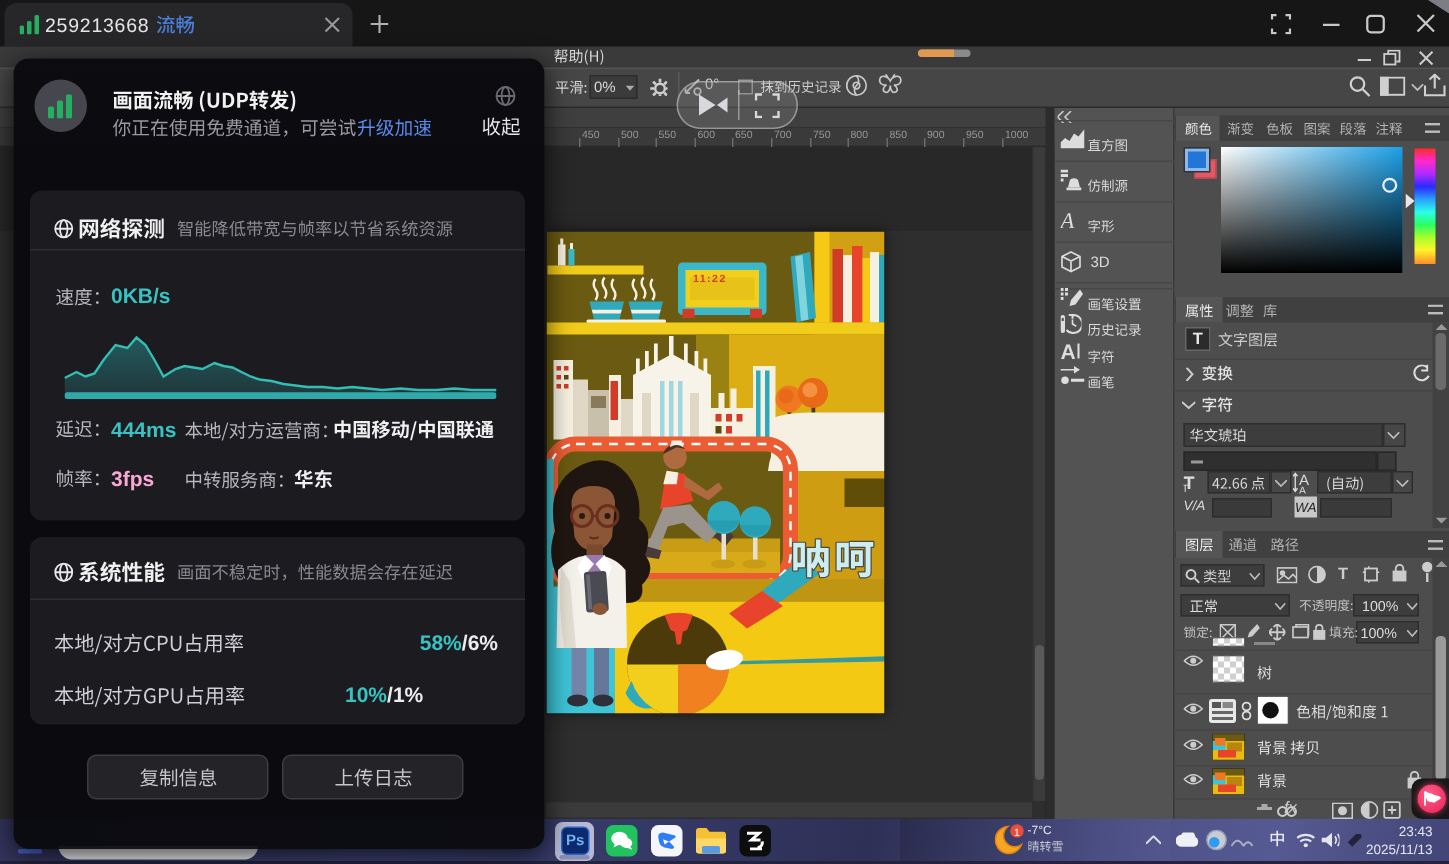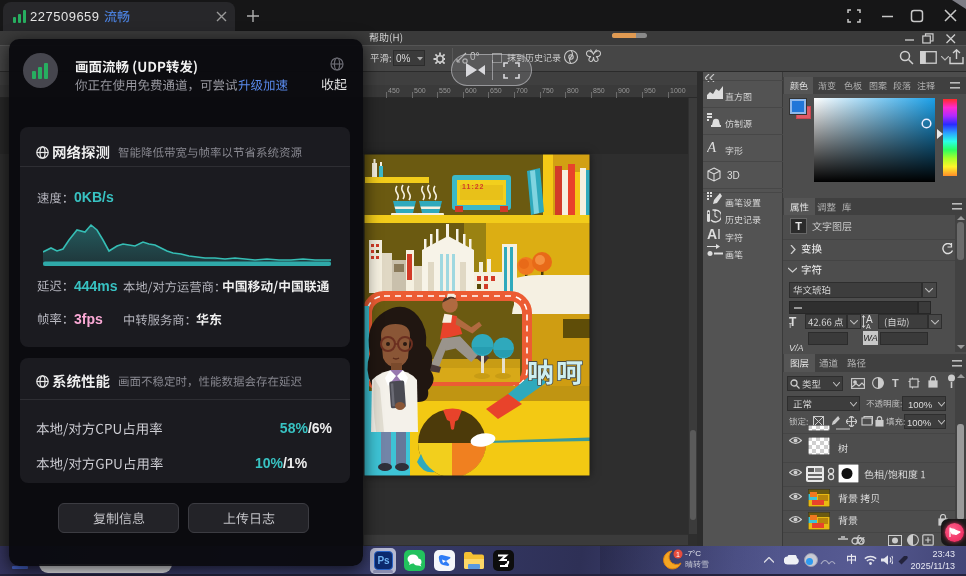--- a/index.html
+++ b/index.html
@@ -8,21 +8,21 @@
 
 <div class="a" style="left:0;top:0;width:966px;height:31px;background:#161617;"></div>
 <div class="a" style="left:3px;top:2px;width:232px;height:29px;background:#27272a;border-radius:8px 8px 0 0;"></div>
 <svg class="a" style="left:13px;top:10px" width="15" height="13">
       <g fill="#27ae60">
 <rect x="0" y="7" width="3" height="6" rx="1"></rect>
         <rect x="5" y="4" width="3" height="9" rx="1"></rect>
         <rect x="10" y="0" width="3" height="13" rx="1"></rect>
       </g>
     </svg>
-<div class="a" style="left:30px;top:9px;font-size:13px;color:#e4e4e4;letter-spacing:0.5px;">227509659</div>
+<div class="a" style="left:30px;top:9px;font-size:13px;color:#e4e4e4;letter-spacing:0.5px;">259213668</div>
 <svg class="a" style="left:216px;top:11px" width="11" height="11">
       <path d="M1 1 L10 10 M10 1 L1 10" stroke="#9a9a9a" stroke-width="1.4"></path>
     </svg>
 <svg class="a" style="left:247px;top:10px" width="12" height="12">
       <path d="M6 0 V12 M0 6 H12" stroke="#b0b0b0" stroke-width="1.4"></path>
     </svg>
 <svg class="a" style="left:847px;top:9px" width="14" height="14" fill="none" stroke="#c8c8c8" stroke-width="1.5">
 <path d="M1 4 V1 H4 M10 1 H13 V4 M13 10 V13 H10 M4 13 H1 V10"></path>
     </svg>
 <svg class="a" style="left:881px;top:9px" width="13" height="14">
@@ -236,21 +236,21 @@
 <svg class="a" style="left:862px;top:314px" width="14" height="15">
       <text x="4" y="9" font-size="10" font-family="Liberation Sans" fill="#ddd">A</text>
       <text x="4" y="15" font-size="7" font-family="Liberation Sans" fill="#ddd">A</text>
       <path d="M1.5 2 V13 M0 3.5 L1.5 1.5 L3 3.5 M0 11.5 L1.5 13.5 L3 11.5" stroke="#ddd" stroke-width="0.9" fill="none"></path>
     </svg>
 <div class="a" style="left:878px;top:314px;width:50px;height:15px;background:#3d3d3d;border:1px solid #2e2e2e;box-sizing:border-box;"></div>
 <div class="a" style="left:928px;top:314px;width:14px;height:15px;background:#474747;border:1px solid #2e2e2e;box-sizing:border-box;"></div>
 <svg class="a" style="left:931px;top:320px" width="8" height="5">
       <path d="M0 0 L4 4 L8 0" fill="none" stroke="#bbb" stroke-width="1.1"></path>
     </svg>
-<div class="a" style="left:789px;top:332px;font-size:9px;font-style:italic;color:#ddd;margin-top:11px;">V/A</div>
+<div class="a" style="left:789px;top:332px;font-size:9px;font-style:italic;color:#ddd;">V/A</div>
 <div class="a" style="left:808px;top:332px;width:40px;height:13px;background:#3a3a3a;border:1px solid #2c2c2c;box-sizing:border-box;"></div>
 <div class="a" style="left:863px;top:331px;width:15px;height:14px;background:#c8c8c8;color:#222;font-size:9px;font-style:italic;text-align:center;line-height:14px;">WA</div>
 <div class="a" style="left:880px;top:332px;width:48px;height:13px;background:#3a3a3a;border:1px solid #2c2c2c;box-sizing:border-box;"></div>
 <div class="a" style="left:955px;top:215px;width:11px;height:137px;background:#424242;"></div>
 <div class="a" style="left:957px;top:222px;width:7px;height:38px;background:#6b6b6b;border-radius:3px;"></div>
 <svg class="a" style="left:957px;top:216px" width="8" height="5">
       <path d="M0 4 L4 0 L8 4" fill="#999"></path>
     </svg>
 <svg class="a" style="left:957px;top:345px" width="8" height="5">
       <path d="M0 0 L4 4 L8 0" fill="#999"></path>
@@ -1220,21 +1220,21 @@
         <use href="#q18" transform="translate(45.8,0) scale(0.0135,-0.0135)"></use>
         <use href="#q177" transform="translate(59.3,0) scale(0.0135,-0.0135)"></use>
         <use href="#q174" transform="translate(68.6,0) scale(0.0135,-0.0135)"></use>
         <use href="#q175" transform="translate(77.1,0) scale(0.0135,-0.0135)"></use>
         <use href="#q176" transform="translate(86.9,0) scale(0.0135,-0.0135)"></use>
         <use href="#q109" transform="translate(100.4,0) scale(0.0135,-0.0135)"></use>
         <use href="#q134" transform="translate(113.9,0) scale(0.0135,-0.0135)"></use>
       </g>
     </svg>
     <div class="a" style="left:230px;top:420px;width:102px;text-align:right;font-size:14px;font-weight:bold;"><span style="color:#38c2c2">58%</span><span style="color:#ececec">/6%</span></div>
-    <div class="a" style="left:230px;top:455px;width:102px;text-align:center;font-size:14px;font-weight:bold;"><span style="color:#38c2c2">10%</span><span style="color:#ececec">/1%</span></div>
+    <div class="a" style="left:230px;top:455px;width:102px;text-align:left;font-size:14px;font-weight:bold;"><span style="color:#38c2c2">10%</span><span style="color:#ececec">/1%</span></div>
     <svg style="position:absolute;left:92.5px;top:509.7px;overflow:visible" width="52" height="18">
       <g fill="#c8c8cc" transform="translate(0,13.3)">
         <use href="#q178" transform="translate(0.0,0) scale(0.0130,-0.0130)"></use>
         <use href="#q21" transform="translate(13.0,0) scale(0.0130,-0.0130)"></use>
         <use href="#q179" transform="translate(26.0,0) scale(0.0130,-0.0130)"></use>
         <use href="#q180" transform="translate(39.0,0) scale(0.0130,-0.0130)"></use>
       </g>
     </svg>
     <svg style="position:absolute;left:222.5px;top:509.7px;overflow:visible" width="52" height="18">
       <g fill="#c8c8cc" transform="translate(0,13.3)">

